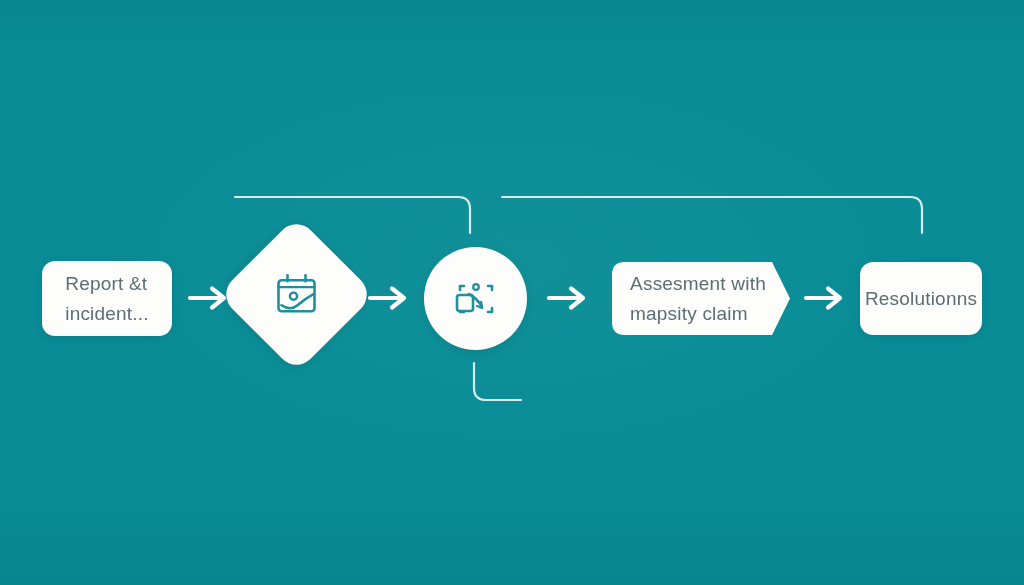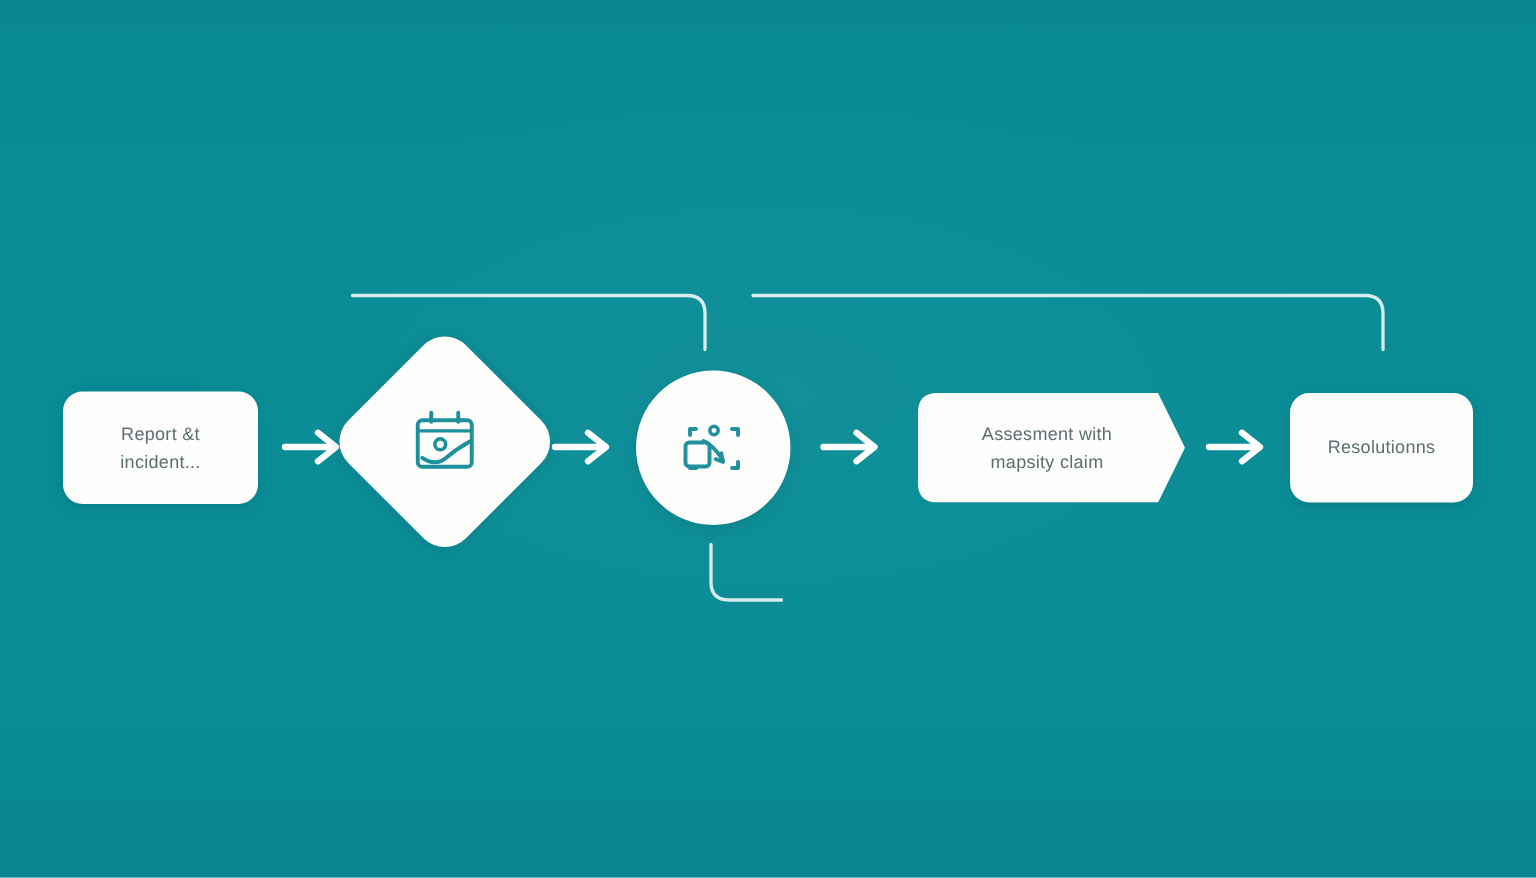--- a/index.html
+++ b/index.html
@@ -43,23 +43,23 @@
     position: absolute;
     background: #fdfdfc;
     display: flex;
     align-items: center;
     justify-content: center;
     box-shadow: 0 2px 10px rgba(0,0,0,0.10);
   }
 
   .node-label {
     color: #5d6e73;
-    font-size: 12px;
+    font-size: 19px;
     line-height: 1.55;
-    text-align: center;
+    text-align: left;
     letter-spacing: 0.2px;
     white-space: pre-line;
     padding: 0 10px;
   }
 
   
   #node-report {
     left: 42px;
     top: 261px;
     width: 130px;

